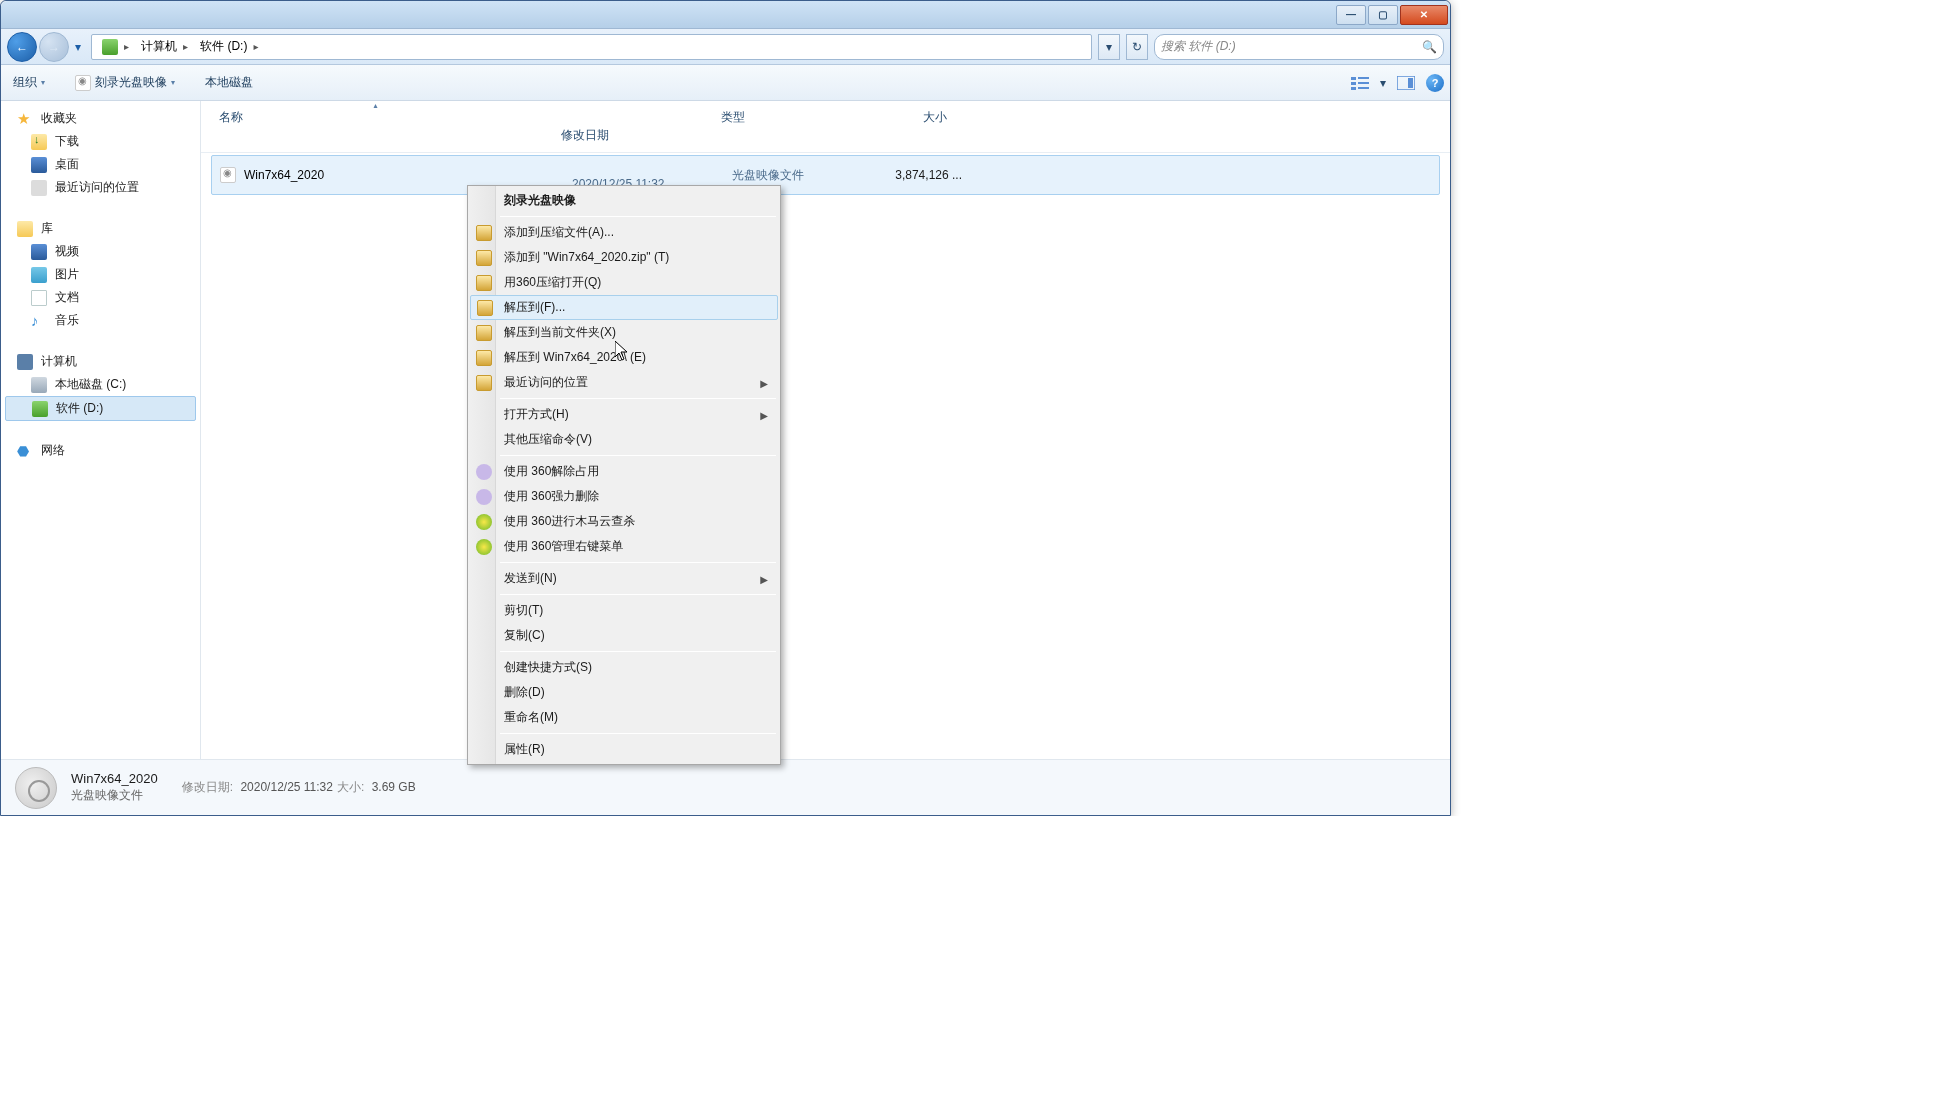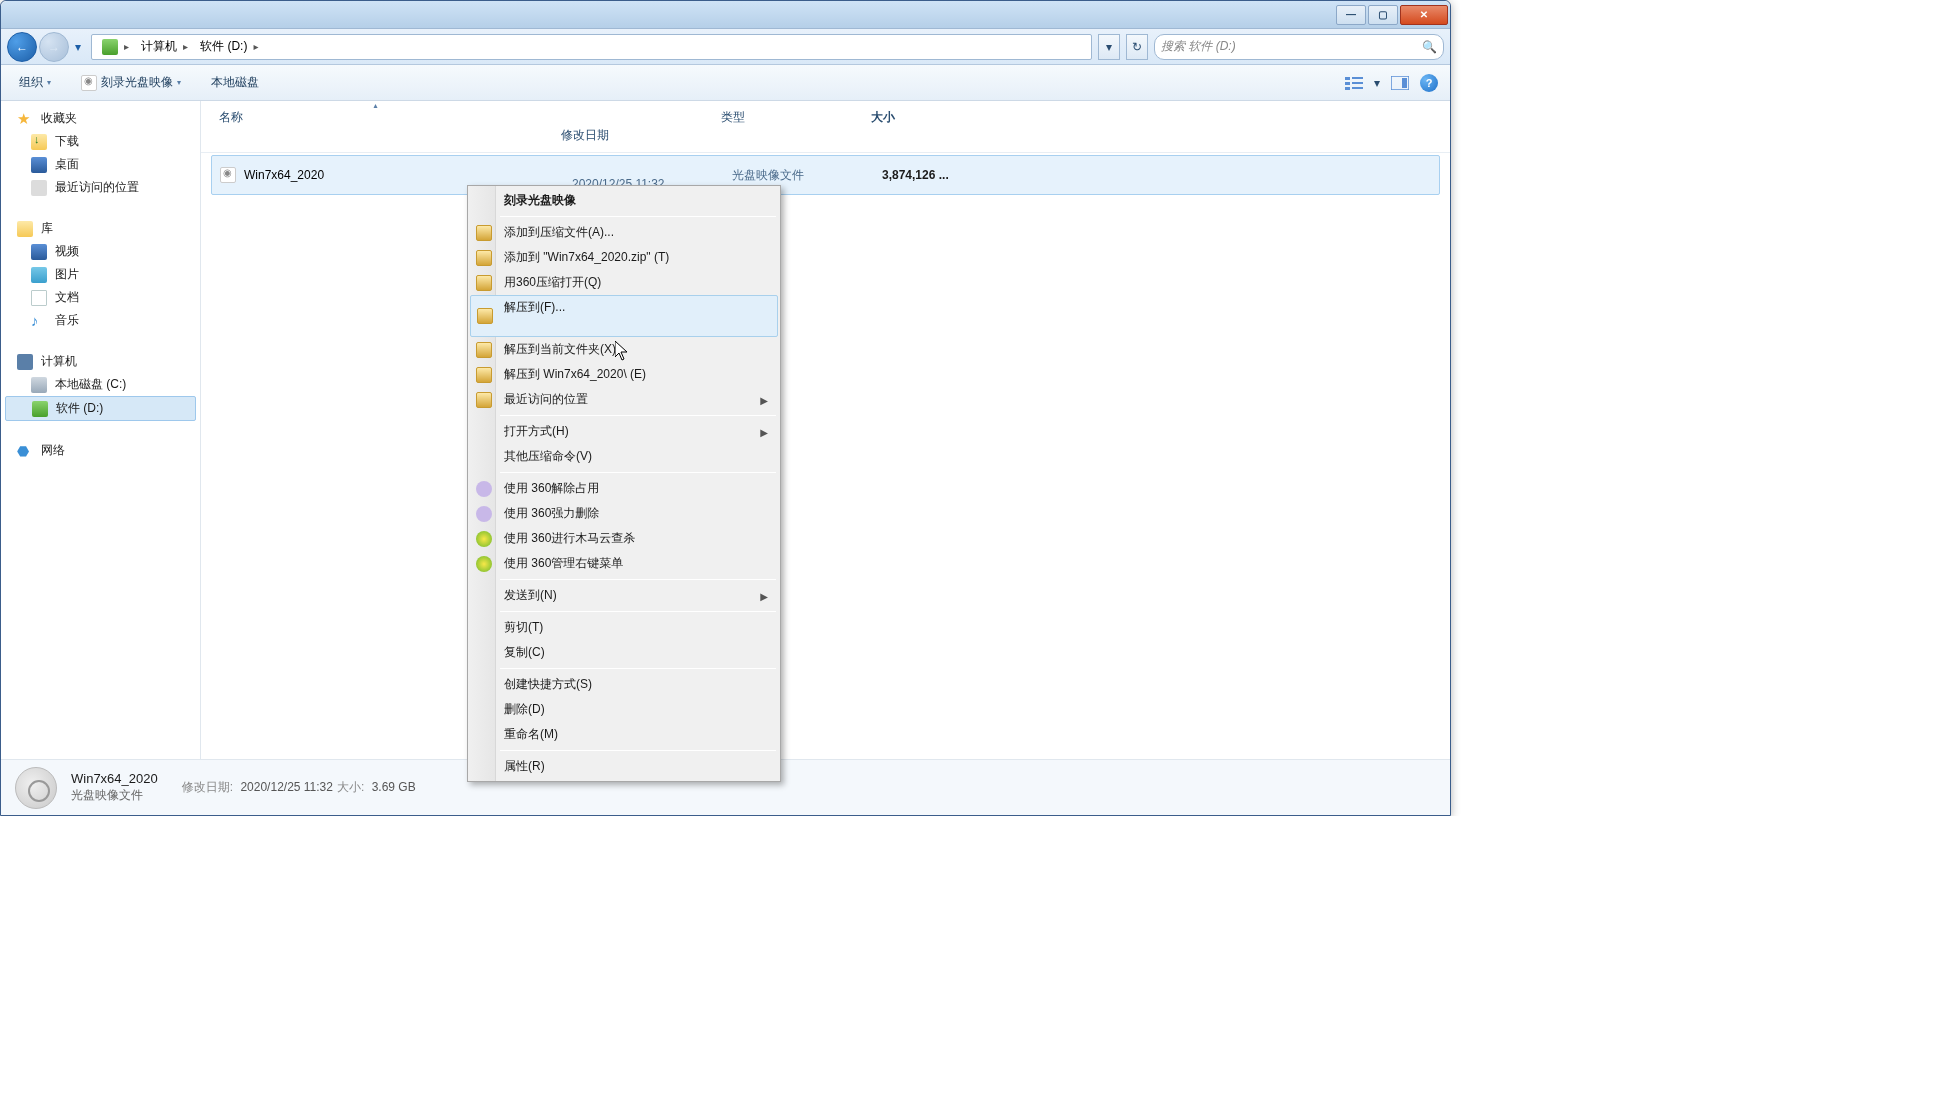--- a/index.html
+++ b/index.html
@@ -115,21 +115,21 @@
     }
     .search-icon { color: #5a7fa8; font-style: normal; }
     
     
     .toolbar {
       height: 36px;
       background: linear-gradient(to bottom, #f6fafd, #e6eff8);
       border-bottom: 1px solid #cdd9e6;
       display: flex;
       align-items: center;
-      padding: 0 12px;
+      padding: 0 6px;
       gap: 18px;
     }
     .tool-btn { display:flex; align-items:center; gap:4px; color:#1a3a5a; cursor:default; padding: 4px 6px; }
     .tool-btn .arrow { font-size: 8px; color: #5a7fa8; }
     .toolbar-spacer { flex: 1; }
     .view-controls { display:flex; align-items:center; gap:10px; color:#2a4d70; }
     .view-ico { width:20px; height:20px; display:flex; align-items:center; justify-content:center; }
     .help-icon {
       width: 18px; height: 18px; border-radius: 50%;
       background: radial-gradient(circle at 30% 30%, #6bb6f5, #1d6fc8);
@@ -182,21 +182,21 @@
       display:flex;
       border-bottom: 1px solid #e8eef4;
       padding: 4px 0;
       color:#2a4d70;
     }
     .col { padding: 4px 10px; position:relative; }
     .col:not(:last-child){ border-right: 1px solid transparent; }
     .col-name { width: 350px; padding-left: 18px;}
     .col-date { width: 160px; margin-top: 18px; }
     .col-type { width: 150px; }
-    .col-size { width: 100px; padding-right: 14px; font-weight: bold;}
+    .col-size { width: 100px; text-align:right; padding-right: 14px;}
     .sort-ind { position:absolute; left:50%; top:-4px; transform:translateX(-50%); font-size:8px; color:#5a7fa8;}
     
     .file-row {
       display:flex;
       align-items:center;
       margin: 2px 10px;
       background: #e6f2fc;
       border: 1px solid #a8d0f0;
       border-radius: 2px;
     }
@@ -224,21 +224,21 @@
       padding: 4px 8px 4px 34px;
       position: relative;
       white-space: nowrap;
       color:#1a1a1a;
     }
     .menu-item.bold { font-weight: bold; }
     .menu-item.highlighted {
       background: #e1effa;
       border: 1px solid #a8d0ec;
       border-radius: 2px;
-      padding: 3px 7px 20px 33px;
+      padding: 3px 7px 3px 33px;
     }
     .menu-item .menu-ico {
       position:absolute; left: 6px; top: 50%; transform: translateY(-50%);
       width:16px; height:16px;
     }
     .menu-item .submenu-arrow {
       position:absolute; right: 10px; top: 50%; transform: translateY(-50%);
       font-size: 10px; color:#555;
     }
     .menu-sep { height:1px; background:#d0d0d0; margin: 3px 2px 3px 30px; border-top:1px solid #fff;}

